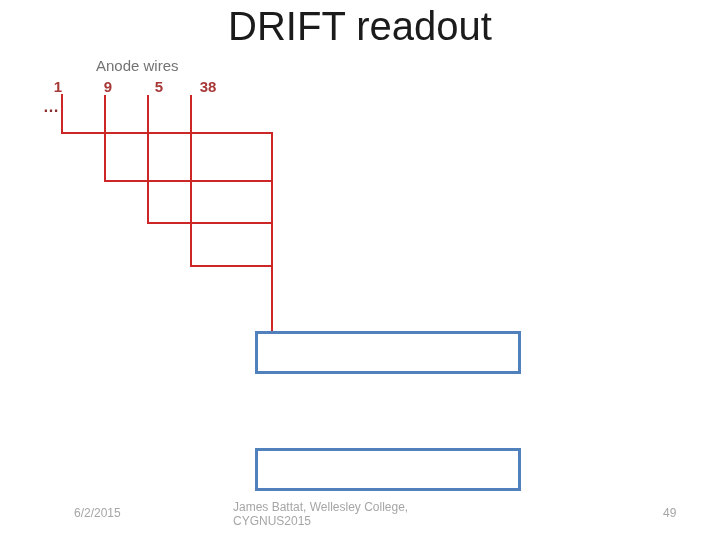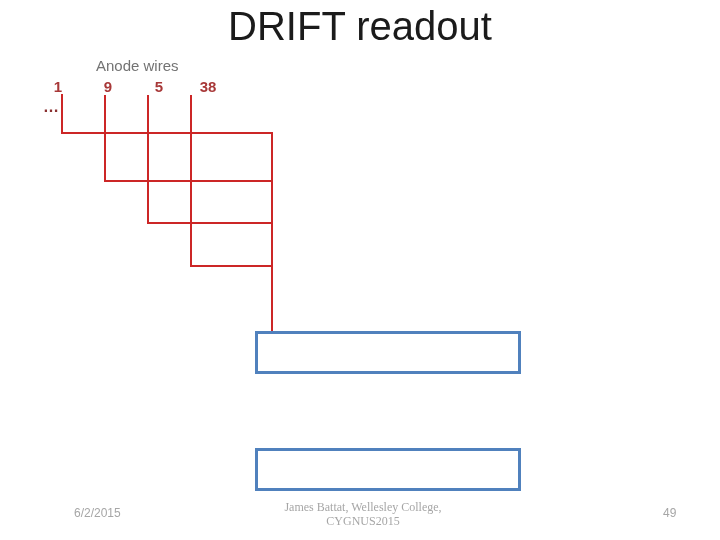--- a/index.html
+++ b/index.html
@@ -51,24 +51,22 @@
     border:3px solid #5081bd;
   }
   .footer-text{
     position:absolute;
     font-size:12px;
     color:#a6a6a6;
   }
   .credit{
     left:363px;top:500px;
     transform:translateX(-50%);
-    text-align:center;
     line-height:14px;
     width:260px;
-    font-family:Liberation Serif, serif;
   }
   .date{left:42px;top:506px;margin-left:32px;}
   .pagenum{left:663px;top:506px;}
 </style>
 </head>
 <body>
 
 <div class="slide">
 
   <div class="title">DRIFT readout</div>

